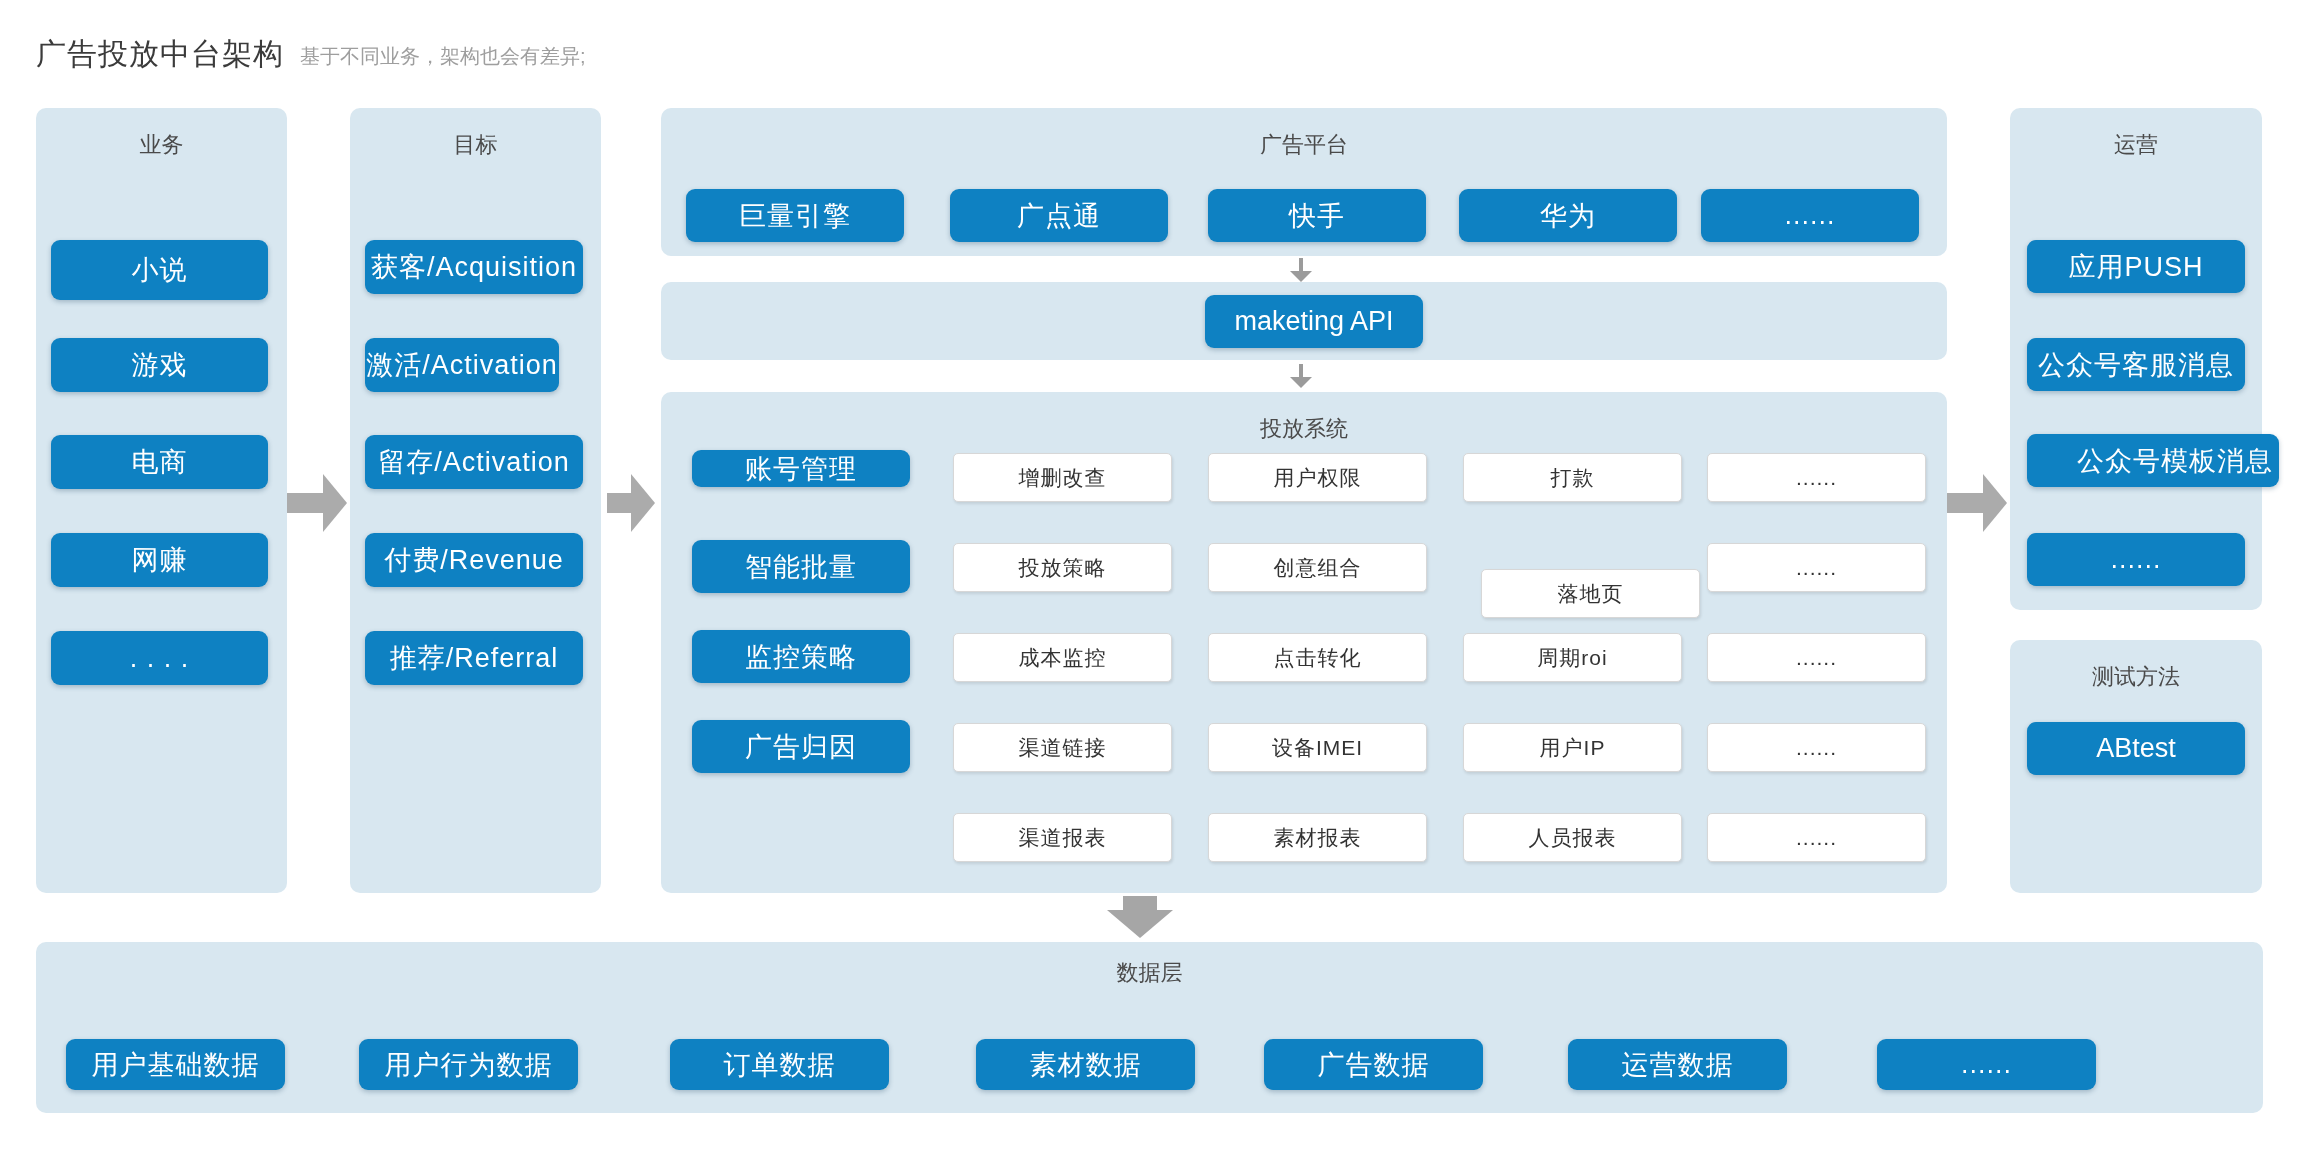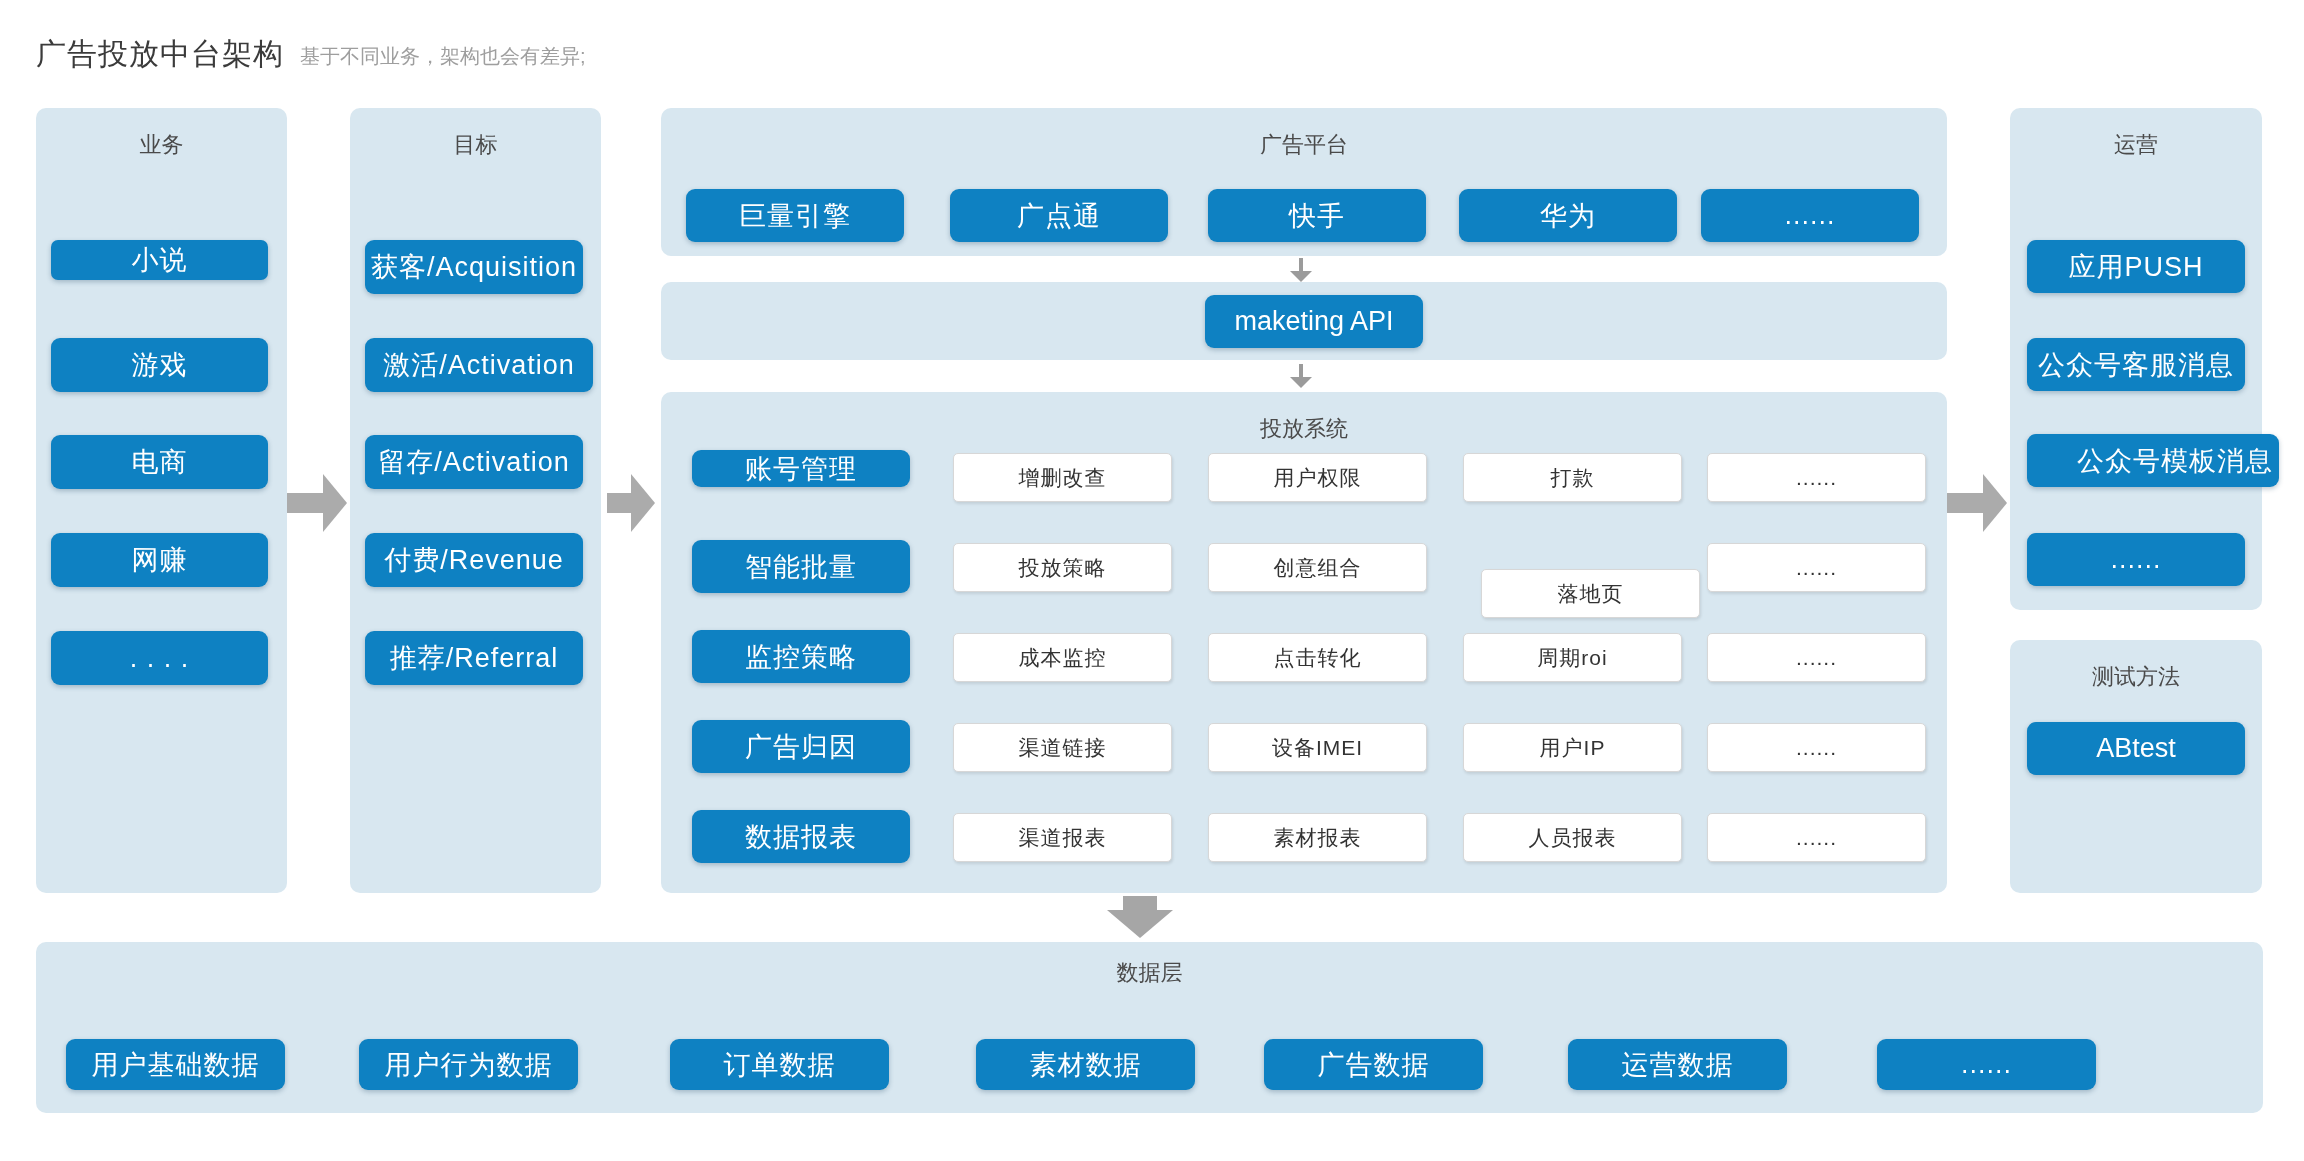--- a/index.html
+++ b/index.html
@@ -37,36 +37,36 @@
 </head>
 <body>
 
 <div class="stage">
 
   <div class="page-title">广告投放中台架构</div>
   <div class="page-subtitle">基于不同业务，架构也会有差异;</div>
 
   <div class="panel" style="left:36px;top:108px;width:251px;height:785px;">
     <div class="ptitle">业务</div>
-    <div class="bbtn" style="left:15px;top:132px;width:217px;height:40px;border-radius:7px;">小说</div>
+    <div class="bbtn" style="left:15px;top:132px;width:217px;height:60px;">小说</div>
     <div class="bbtn" style="left:15px;top:230px;width:217px;height:54px;">游戏</div>
     <div class="bbtn" style="left:15px;top:327px;width:217px;height:54px;">电商</div>
     <div class="bbtn" style="left:15px;top:425px;width:217px;height:54px;">网赚</div>
     <div class="bbtn" style="left:15px;top:523px;width:217px;height:54px;">. . . .</div>
   </div>
 
   <div class="arrow-right" style="left:287px;top:474px;width:60px;">
     <div class="ar-stem" style="width:36px;"></div>
       <div class="ar-head"></div>
   </div>
 
   <div class="panel" style="left:350px;top:108px;width:251px;height:785px;">
     <div class="ptitle">目标</div>
     <div class="bbtn" style="left:15px;top:132px;width:218px;height:54px;">获客/Acquisition</div>
-    <div class="bbtn" style="left:15px;top:230px;width:228px;height:54px;">激活/Activation</div>
+    <div class="bbtn" style="left:15px;top:230px;width:194px;height:54px;">激活/Activation</div>
     <div class="bbtn" style="left:15px;top:327px;width:218px;height:54px;">留存/Activation</div>
     <div class="bbtn" style="left:15px;top:425px;width:218px;height:54px;">付费/Revenue</div>
     <div class="bbtn" style="left:15px;top:523px;width:218px;height:54px;">推荐/Referral</div>
   </div>
 
   <div class="arrow-right" style="left:607px;top:474px;width:48px;">
     <div class="ar-stem" style="width:24px;"></div>
       <div class="ar-head"></div>
   </div>
 
@@ -113,21 +113,20 @@
     <div class="wbox" style="left:547px;top:241px;width:217px;height:47px;">点击转化</div>
     <div class="wbox" style="left:802px;top:241px;width:217px;height:47px;">周期roi</div>
     <div class="wbox" style="left:1046px;top:241px;width:217px;height:47px;">......</div>
 
     <div class="bbtn" style="left:31px;top:328px;width:218px;height:53px;">广告归因</div>
     <div class="wbox" style="left:292px;top:331px;width:217px;height:47px;">渠道链接</div>
     <div class="wbox" style="left:547px;top:331px;width:217px;height:47px;">设备IMEI</div>
     <div class="wbox" style="left:802px;top:331px;width:217px;height:47px;">用户IP</div>
     <div class="wbox" style="left:1046px;top:331px;width:217px;height:47px;">......</div>
 
-    <div class="bbtn" style="left:31px;top:418px;width:218px;height:53px;">数据报表</div>
     <div class="wbox" style="left:292px;top:421px;width:217px;height:47px;">渠道报表</div>
     <div class="wbox" style="left:547px;top:421px;width:217px;height:47px;">素材报表</div>
     <div class="wbox" style="left:802px;top:421px;width:217px;height:47px;">人员报表</div>
     <div class="wbox" style="left:1046px;top:421px;width:217px;height:47px;">......</div>
   </div>
 
   <div class="arrow-right" style="left:1947px;top:474px;width:60px;">
     <div class="ar-stem" style="width:36px;"></div>
       <div class="ar-head"></div>
   </div>

